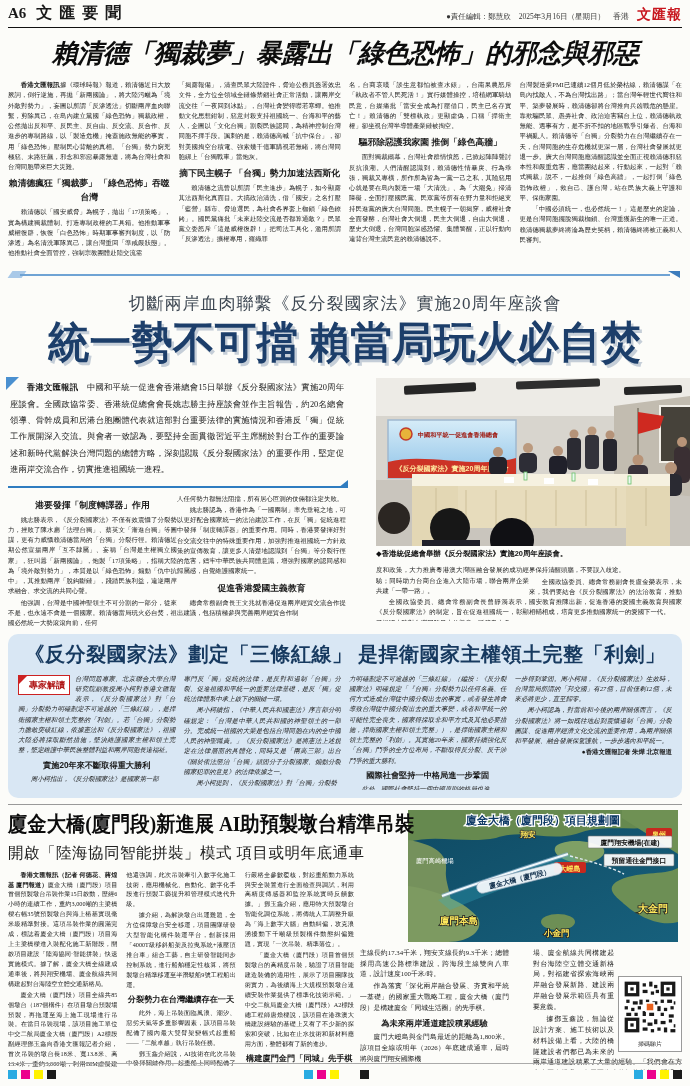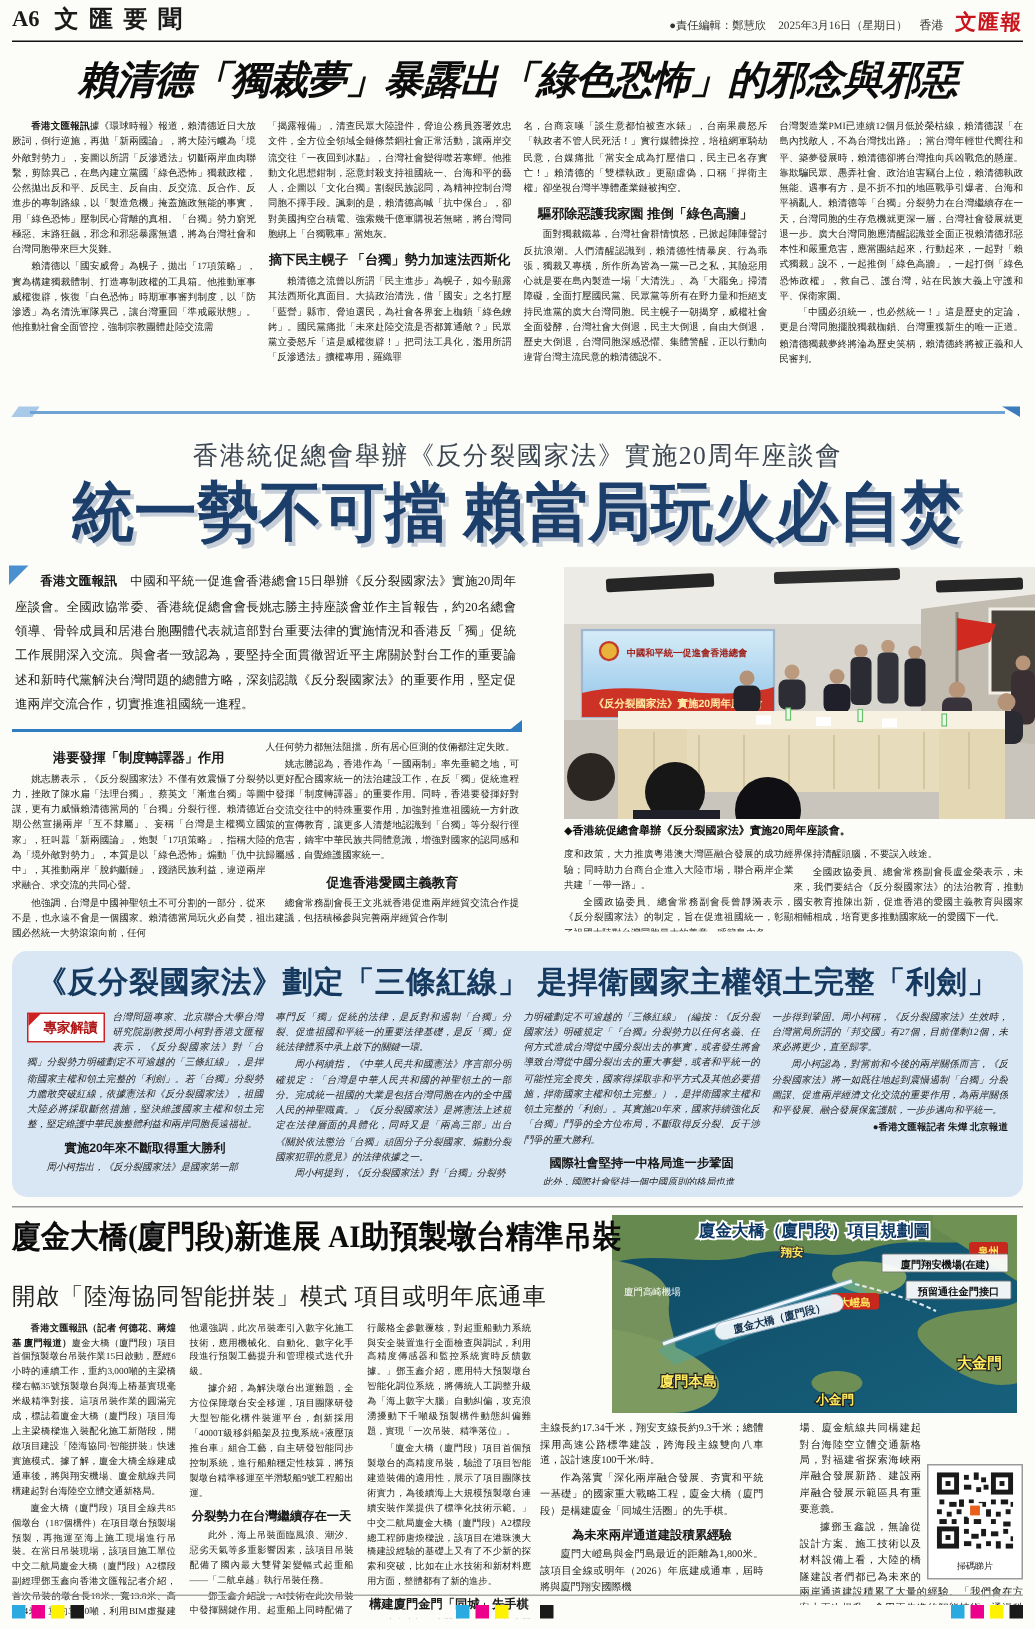--- a/index.html
+++ b/index.html
@@ -70,21 +70,21 @@
     font-style:normal; font-size:9px; padding:2px 4px 2px 10px; margin:1px 5px 2px 0;
     position:relative; background:#fff; font-family:"Liberation Sans","DejaVu Sans",sans-serif;}
   .expert .tag::before { content:""; position:absolute; left:0; top:0; width:0; height:0;
     border-top:8px solid #c22; border-right:8px solid transparent; }
   .expert .credit { text-align:right; font-weight:bold; font-style:normal; text-indent:0; }
   
   .a3 { border-top:1px solid #999; margin-top:6px; padding-top:5px; display:flex; position:relative; }
   .a3-left { width:346px; }
   .a3-left h2 { font-size:21px; font-weight:bold; white-space:nowrap; width:412px;
     transform:scaleX(0.92); transform-origin:left; color:#0c0c0c; }
-  .a3-sub { font-size:15.5px; color:#222; margin:16px 0 6px; letter-spacing:0.5px; white-space:nowrap;
+  .a3-sub { font-size:15.5px; color:#222; margin:5px 0 6px; letter-spacing:0.5px; white-space:nowrap;
     width:400px;}
   .cols3 { display:flex; gap:9px; }
   .cols3 .col { flex:1; height:198px; font-size:6.2px; }
   .a3-right { width:336px; padding-left:6px; }
   .map-fig { width:270px; height:132px; margin-left:48px; overflow:hidden; }
   .undermap { display:flex; gap:24px; margin-top:6px; }
   .undermap .col { flex:1; height:122px; font-size:6.8px; }
   .qrbox { float:right; width:64px; border:1px solid #9a9a9a; background:#fff;
     padding:3px 3px 2px; margin:28px 0 2px 4px; text-align:center; }
   .qrbox .qcap { font-size:6px; margin-top:2px; font-family:"Liberation Sans","DejaVu Sans",sans-serif; }
@@ -110,20 +110,21 @@
       <span class="place">香港</span>
       <span class="brand">文匯報</span>
     </div>
   </header>
 
   <section class="a1">
     <h1>賴清德「獨裁夢」暴露出「綠色恐怖」的邪念與邪惡</h1>
     <div class="cols4">
       <div class="col">
         <p><b class="lead">香港文匯報訊</b><span>據《環球時報》報道，賴清德近日大放厥詞，倒行逆施，再拋「新兩國論」，將大陸污衊為「境外敵對勢力」，妄圖以所謂「反滲透法」切斷兩岸血肉聯繫，剪除異己，在島內建立黨國「綠色恐怖」獨裁政權，公然拋出反和平、反民主、反自由、反交流、反合作、反進步的專制路線，以「製造危機」掩蓋施政無能的事實，用「綠色恐怖」壓制民心背離的真相。「台獨」勢力窮兇極惡、末路狂飆，邪念和邪惡暴露無遺，將為台灣社會和台灣同胞帶來巨大災難。</span></p>
+        <h3>賴清德瘋狂「獨裁夢」 「綠色恐怖」吞噬台灣</h3>
         <p>賴清德以「國安威脅」為幌子，拋出「17項策略」，實為構建獨裁體制、打造專制政權的工具箱。他推動軍事威權復辟，恢復「白色恐怖」時期軍事審判制度，以「防滲透」為名清洗軍隊異己，讓台灣重回「準戒嚴狀態」。他推動社會全面管控，強制宗教團體赴陸交流需</p>
       </div>
       <div class="col">
         <p class="noind">「揭露報備」，清查民眾大陸證件，脅迫公務員簽署效忠文件，全方位全領域全鏈條禁錮社會正常活動，讓兩岸交流交往「一夜回到冰點」，台灣社會變得噤若寒蟬。他推動文化思想鉗制，惡意封殺支持祖國統一、台海和平的藝人，企圖以「文化台獨」割裂民族認同，為精神控制台灣同胞不擇手段。諷刺的是，賴清德高喊「抗中保台」，卻對美國掏空台積電、強索幾千億軍購視若無睹，將台灣同胞綁上「台獨戰車」當炮灰。</p>
         <h3>摘下民主幌子 「台獨」勢力加速法西斯化</h3>
         <p>賴清德之流曾以所謂「民主進步」為幌子，如今顯露其法西斯化真面目。大搞政治清洗，借「國安」之名打壓「藍營」縣市、脅迫選民，為社會各界套上枷鎖「綠色鐐銬」。國民黨痛批「未來赴陸交流是否都算通敵？」民眾黨立委怒斥「這是威權復辟！」把司法工具化，濫用所謂「反滲透法」擴權專用，羅織罪</p>
       </div>
       <div class="col">
         <p class="noind">名，台商哀嘆「談生意都怕被查水錶」，台南果農怒斥「執政者不管人民死活！」實行媒體操控，培植網軍騎劫民意，台媒痛批「當安全成為打壓借口，民主已名存實亡！」賴清德的「雙標執政」更顯虛偽，口稱「捍衛主權」卻坐視台灣半導體產業鏈被掏空。</p>
         <h3>驅邪除惡護我家園 推倒「綠色高牆」</h3>
@@ -136,21 +137,21 @@
     </div>
   </section>
 
   <div class="divider">
     <span class="endL"></span>
     <span class="line"></span>
     <span class="endR"></span>
   </div>
 
   <section class="a2">
-    <div class="kicker">香港統促總會舉辦《反分裂國家法》實施20周年座談會</div>
+    <div class="kicker">切斷兩岸血肉聯繫《反分裂國家法》實施20周年座談會</div>
     <h2 class="bighead">統一勢不可擋  賴當局玩火必自焚</h2>
     <div class="a2-body">
       <div class="a2-left">
         <div class="intro">
           <p><b class="lead">香港文匯報訊</b>　<span>中國和平統一促進會香港總會15日舉辦《反分裂國家法》實施20周年座談會。全國政協常委、香港統促總會會長姚志勝主持座談會並作主旨報告，約20名總會領導、骨幹成員和居港台胞團體代表就這部對台重要法律的實施情況和香港反「獨」促統工作展開深入交流。與會者一致認為，要堅持全面貫徹習近平主席關於對台工作的重要論述和新時代黨解決台灣問題的總體方略，深刻認識《反分裂國家法》的重要作用，堅定促進兩岸交流合作，切實推進祖國統一進程。</span></p>
         </div>
         <div class="cols2">
           <div class="col">
             <h3>港要發揮「制度轉譯器」作用</h3>
             <p>姚志勝表示，《反分裂國家法》不僅有效震懾了分裂勢力，挫敗了陳水扁「法理台獨」、蔡英文「漸進台獨」等圖謀，更有力威懾賴清德當局的「台獨」分裂行徑。賴清德近期公然宣揚兩岸「互不隸屬」、妄稱「台灣是主權獨立國家」，狂叫囂「新兩國論」，炮製「17項策略」，指稱大陸為「境外敵對勢力」，本質是以「綠色恐怖」煽動「仇中抗中」，其推動兩岸「脫鈎斷鏈」，踐踏民族利益，違逆兩岸求融合、求交流的共同心聲。</p>

